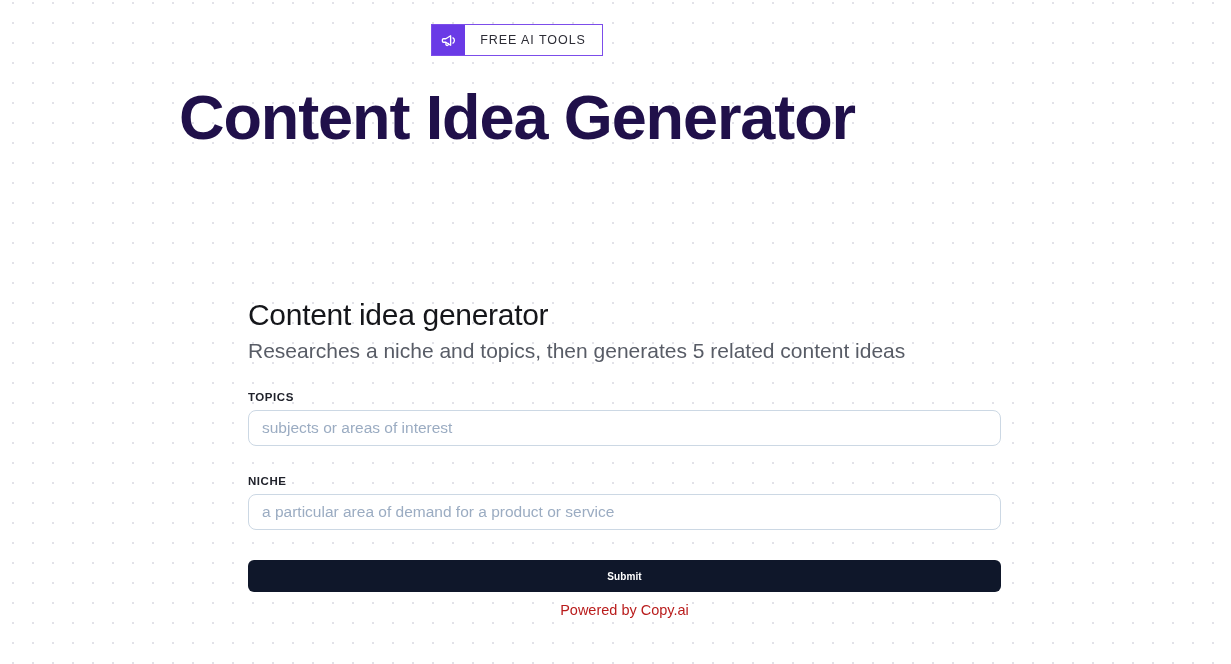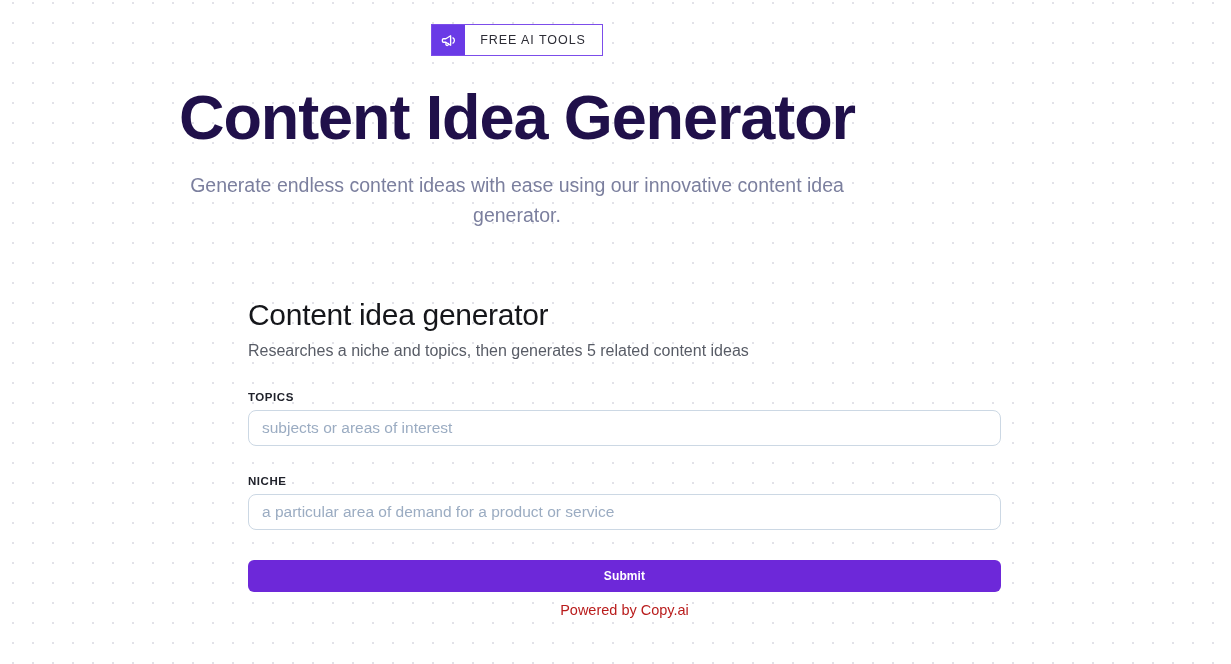--- a/index.html
+++ b/index.html
@@ -98,21 +98,21 @@
   .card-title {
     margin: 0;
     font-size: 30px;
     line-height: 40px;
     font-weight: 400;
     color: #15161a;
     letter-spacing: -0.3px;
   }
   .card-desc {
     margin: 5px 0 0;
-    font-size: 16px;
+    font-size: 21px;
     line-height: 22px;
     color: #585c66;
   }
 
   .field { margin-top: 29px; }
   .field-label {
     display: block;
     font-size: 11.5px;
     font-weight: 700;
     letter-spacing: 0.55px;
@@ -137,24 +137,24 @@
     opacity: 1;
   }
 
   .submit-btn {
     display: block;
     width: 753px;
     height: 32px;
     margin-top: 30px;
     border: none;
     border-radius: 6px;
-    background: #6d28d9;
+    background: #0f172a;
     color: #ffffff;
     font-family: "Liberation Sans", sans-serif;
-    font-size: 12px;
+    font-size: 10px;
     font-weight: 700;
     letter-spacing: 0.1px;
     cursor: pointer;
   }
 
   .powered {
     margin-top: 10px;
     text-align: center;
     font-size: 14.5px;
     color: #b91c1c;
@@ -173,21 +173,20 @@
           <path d="M18.3 8.4a4.2 4.2 0 0 1 0 7.2"></path>
           <path d="M8.4 14.8v3.1a1.7 1.7 0 0 0 3.3 0v-1.6"></path>
         </svg>
       </span>
       <span class="badge-label">FREE AI TOOLS</span>
     </div>
   </div>
 
   <div class="hero">
     <h1 class="hero-title">Content Idea Generator</h1>
-    <p class="hero-sub">Generate endless content ideas with ease using our innovative content idea generator.</p>
   </div>
 
   <div class="card">
     <h2 class="card-title">Content idea generator</h2>
     <p class="card-desc">Researches a niche and topics, then generates 5 related content ideas</p>
 
     <div class="field">
       <label class="field-label">TOPICS</label>
       <input class="field-input" type="text" placeholder="subjects or areas of interest" style="">
     </div>

